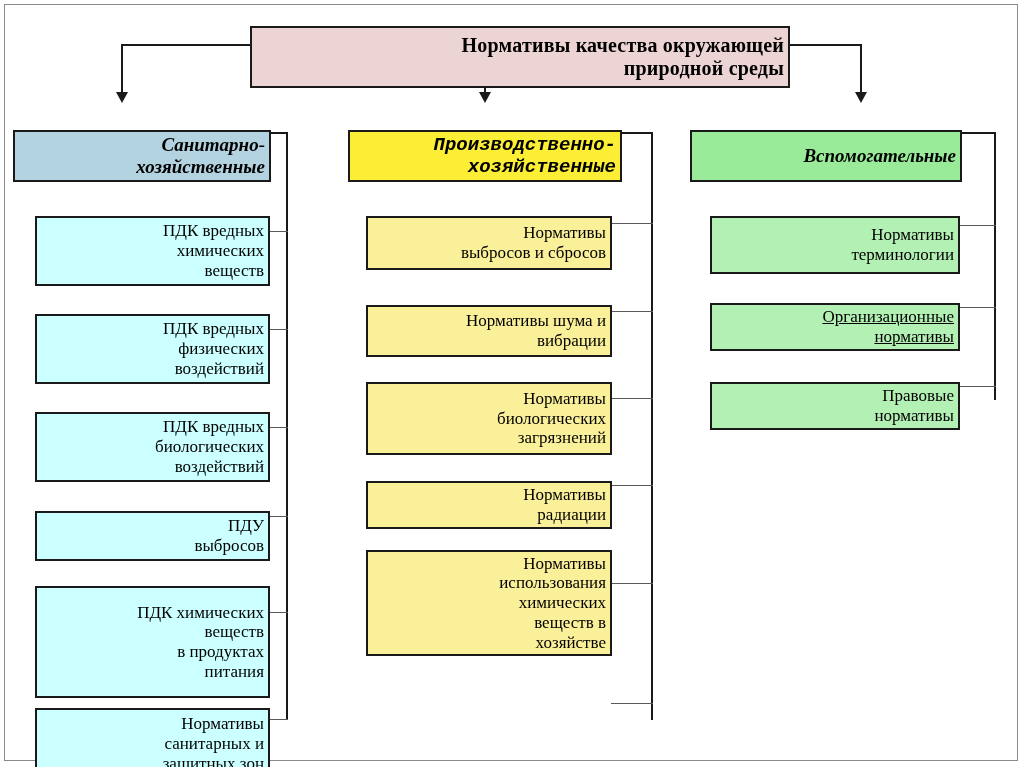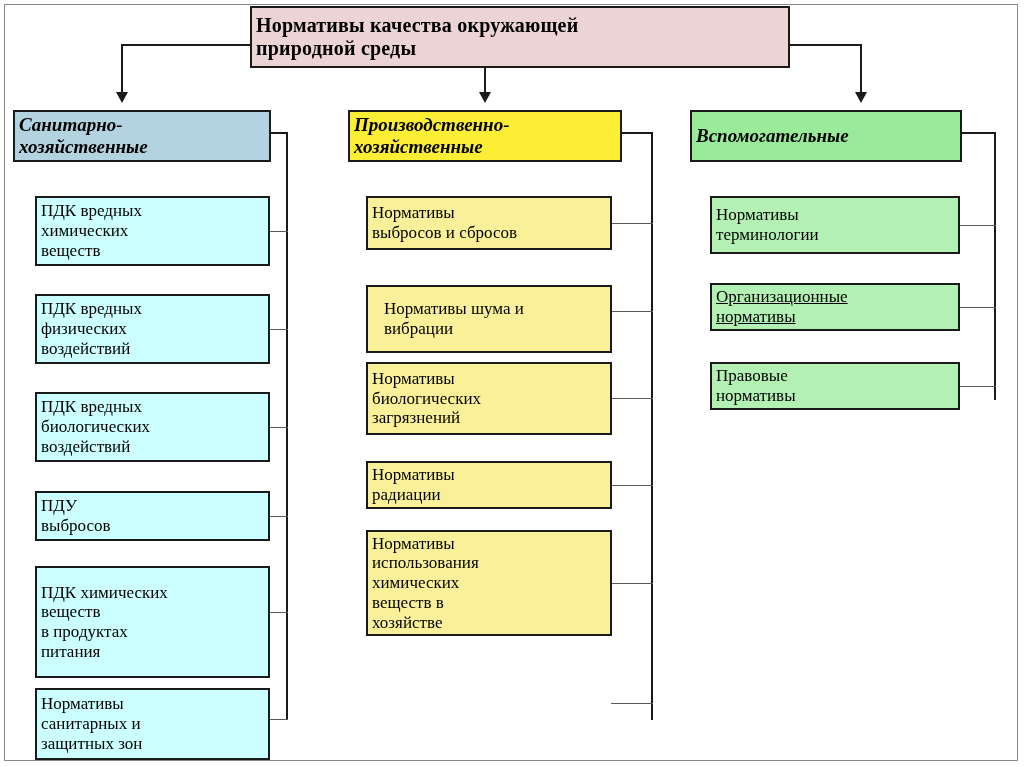--- a/index.html
+++ b/index.html
@@ -24,24 +24,25 @@
     border: 1px solid #8a8a8a;
     box-sizing: border-box;
   }
   .box {
     position: absolute;
     box-sizing: border-box;
     border: 2px solid #1a1a1a;
     display: flex;
     align-items: center;
     justify-content: center;
-    text-align: left;
+    text-align: right;
     line-height: 1.16;
     color: #000000;
     z-index: 3;
+    margin-top: 20px;
   }
   .box .txt {
     display: block;
     width: 100%;
     padding: 0 4px;
     box-sizing: border-box;
     white-space: pre-line;
   }
   
   .root {
@@ -50,21 +51,21 @@
     font-size: 20px;
     letter-spacing: 0.2px;
   }
   
   .hdr {
     font-weight: bold;
     font-style: italic;
     font-size: 19px;
   }
   .hdr-a { background: #b3d3e0; }
-  .hdr-b { background: #fbee34; }
+  .hdr-b { background: #fbee34; font-family: Liberation Mono, monospace; }
   .hdr-c { background: #99eb99; }
   
   .leaf { font-size: 17px; }
   .leaf-a { background: #ccffff; }
   .leaf-b { background: #fbf09a; }
   .leaf-c { background: #b3f0b3; }
 
   
   .ln {
     position: absolute;
@@ -168,21 +169,21 @@
 
   <div class="ln vln" style="left:651px; top:132px; height:588px;"></div>
   <div class="ln hln" style="left:620px; top:132px; width:33px;"></div>
 
   <div class="box leaf leaf-b" style="left:366px; top:196px; width:246px; height:54px;">
     <span class="txt">Нормативы
 выбросов и сбросов</span>
   </div>
   <div class="stub" style="left:611px; top:223px; width:42px;"></div>
 
-  <div class="box leaf leaf-b" style="left:366px; top:285px; width:246px; height:68px;padding-left:12px;">
+  <div class="box leaf leaf-b" style="left:366px; top:285px; width:246px; height:52px;padding-left:12px;">
     <span class="txt">Нормативы шума и
 вибрации</span>
   </div>
   <div class="stub" style="left:611px; top:311px; width:42px;"></div>
 
   <div class="box leaf leaf-b" style="left:366px; top:362px; width:246px; height:73px;">
     <span class="txt">Нормативы
 биологических
 загрязнений</span>
   </div>

